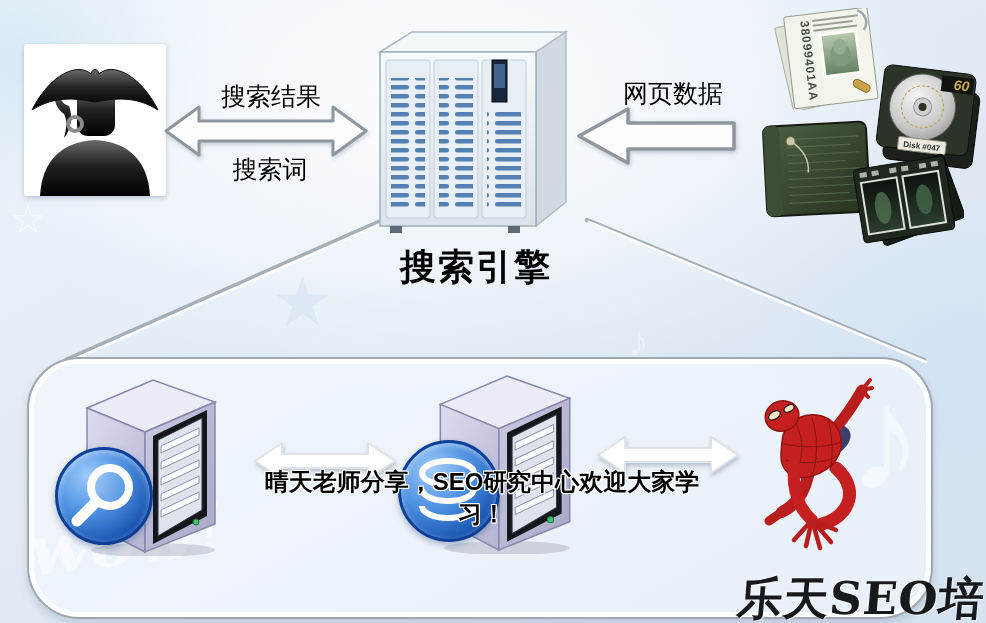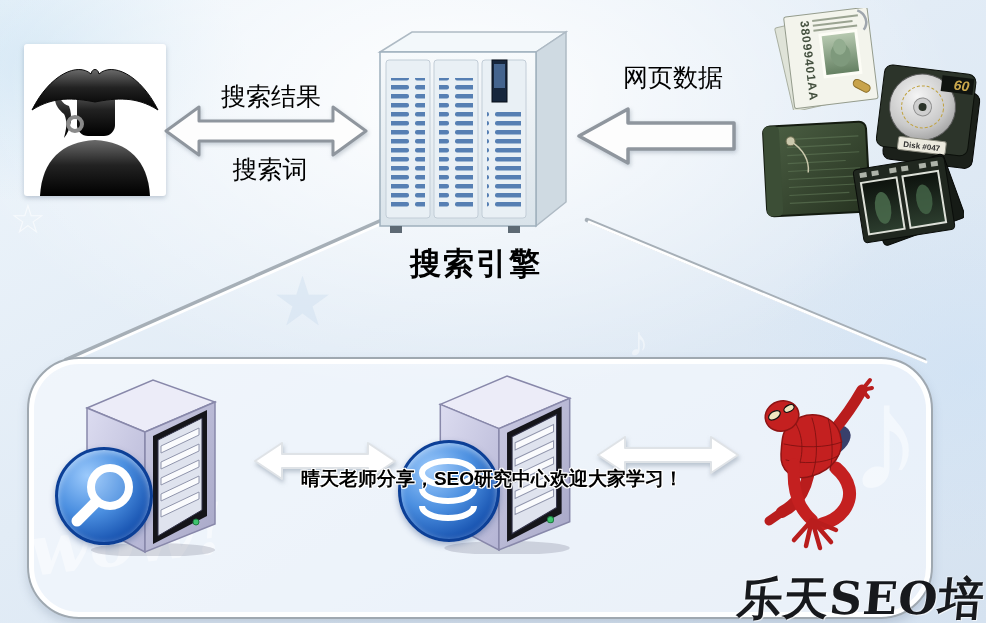--- a/index.html
+++ b/index.html
@@ -10,42 +10,42 @@
       radial-gradient(ellipse 720px 420px at 46% 16%, rgba(255,255,255,0.95), rgba(255,255,255,0) 70%),
       radial-gradient(ellipse 300px 200px at 4% 10%, rgba(190,220,240,0.55), rgba(190,220,240,0) 70%),
       radial-gradient(ellipse 320px 260px at 98% 60%, rgba(205,225,245,0.6), rgba(205,225,245,0) 70%),
       linear-gradient(150deg,#eef5fb 0%,#e2ecf6 45%,#d5e2f0 100%);
   }
   .abs{position:absolute;}
   .decor{position:absolute;z-index:1;pointer-events:none;user-select:none;}
   .label{color:#000;text-align:center;line-height:1.15;z-index:30;}
   .toplabel{font-size:25px;font-weight:400;}
   .bold-label{font-size:25px;font-weight:700;}
-  #engine-label{font-size:31px;font-weight:800;letter-spacing:2px;}
+  #engine-label{font-size:36px;font-weight:800;letter-spacing:2px;}
   .white-card{
     background:#ffffff;border-radius:3px;
     box-shadow:0 2px 5px rgba(90,110,135,0.35);
   }
   #bottom-box{
     left:27px;top:357px;width:902px;height:258px;border-radius:52px;
     border:2.5px solid #9fa8b0;background:rgba(249,252,255,0.55);
     box-shadow:inset 0 0 0 5px rgba(255,255,255,0.95), 0 5px 10px rgba(110,130,155,0.28);
     z-index:10;
   }
   .badge{
     border-radius:50%;z-index:25;
     background:radial-gradient(circle at 32% 28%, #9ccafc 0%, #4b8fe0 42%, #1550ae 78%, #0d3a8c 100%);
     border:3px solid #0c3f96;
     box-shadow:0 3px 6px rgba(30,60,120,0.35), inset 0 2px 6px rgba(255,255,255,0.5);
   }
   .soft-arrow{filter:drop-shadow(1px 3px 2px rgba(135,150,165,0.5));z-index:22;}
   .hard-arrow{filter:drop-shadow(1px 2px 2px rgba(120,135,150,0.4));z-index:20;}
   #center-watermark{
-    left:262px;top:466px;width:460px;text-align:center;z-index:40;
-    font-size:19px;font-weight:700;color:#000;
+    left:252px;top:466px;width:460px;text-align:center;z-index:40;
+    font-size:24px;font-weight:700;color:#000;
     text-shadow:-1px -1px 0 #fff,1px -1px 0 #fff,-1px 1px 0 #fff,1px 1px 0 #fff,0 -1px 0 #fff,0 1px 0 #fff,-1px 0 0 #fff,1px 0 0 #fff;
   }
   #brand-watermark{
     left:700px;top:569px;width:282px;text-align:right;z-index:50;
     font-family:"DejaVu Serif","Liberation Serif",serif;font-weight:700;font-size:45px;
     color:#17191d;letter-spacing:1px;transform:skewX(-5deg);
     text-shadow:1px 1px 0 rgba(255,255,255,0.65),-1px -1px 0 rgba(255,255,255,0.4);
   }
   svg{display:block;}
   .z20{z-index:20;} .z25{z-index:25;} .z5{z-index:5;}
@@ -112,21 +112,21 @@
     <rect x="120" y="40" width="15" height="42" fill="#16263c" stroke="#060c16"></rect>
     <rect x="122" y="44" width="11" height="24" fill="#44648e"></rect>
     <rect x="18" y="206" width="12" height="7" fill="#5e6a74"></rect>
     <rect x="136" y="206" width="12" height="7" fill="#5e6a74"></rect>
   </svg>
   <div class="abs label" id="engine-label" style="left:396px;top:246px;width:160px;">搜索引擎</div>
 
   <svg class="abs hard-arrow" style="left:576px;top:106px;" width="162" height="60" viewBox="0 0 162 60">
     <polygon points="3,30 52,3 52,17 158,17 158,43 52,43 52,57" fill="#fdfdfd" stroke="#8f969e" stroke-width="3.5" stroke-linejoin="round"></polygon>
   </svg>
-  <div class="abs label toplabel" style="left:598px;top:63px;width:150px;">网页数据</div>
+  <div class="abs label toplabel" style="left:598px;top:79px;width:150px;">网页数据</div>
 
   <div class="abs z20" style="left:755px;top:4px;width:231px;height:252px;">
 
     <svg class="abs" style="left:18px;top:4px;" width="114" height="102" viewBox="0 0 114 102">
       <defs>
         <linearGradient id="ph" x1="0" y1="0" x2="0" y2="1">
           <stop offset="0" stop-color="#b9cbb2"></stop>
             <stop offset="1" stop-color="#627e60"></stop>
         </linearGradient>
       </defs>

